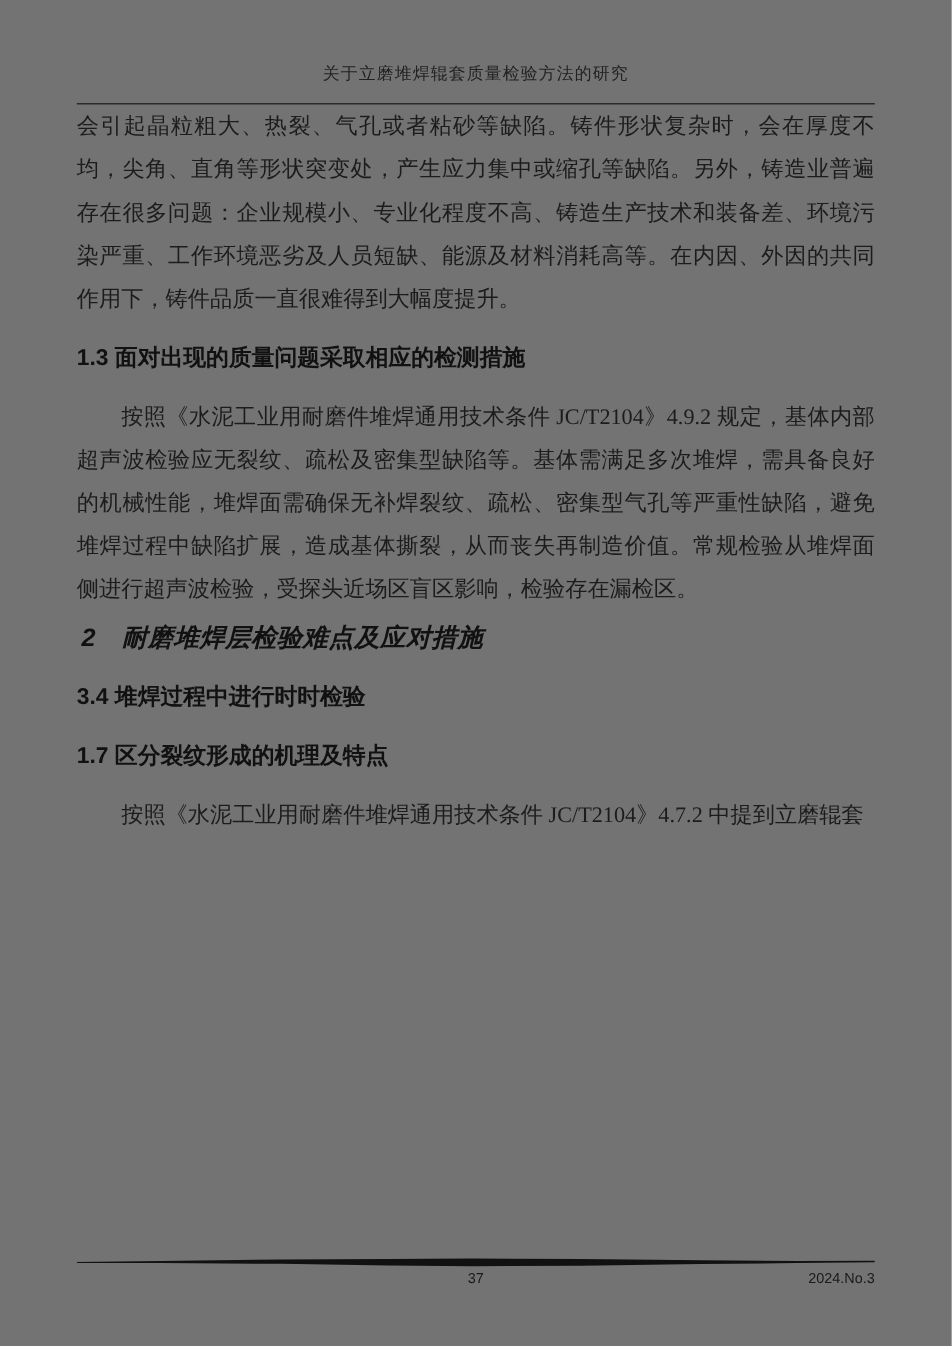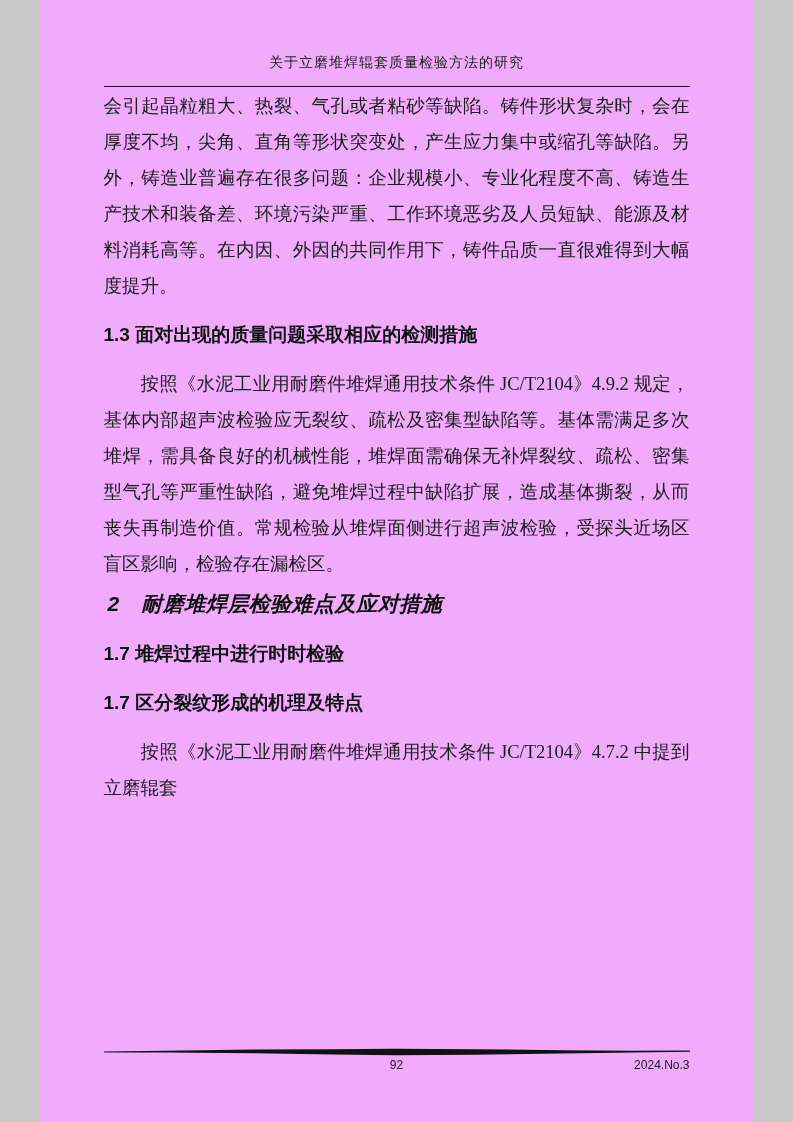--- a/index.html
+++ b/index.html
@@ -2,24 +2,24 @@
 <html lang="zh"><head>
 <meta charset="utf-8">
 <style>
   html, body {
     margin: 0;
     padding: 0;
     background: #c8c8c8;
   }
   .page {
     position: relative;
-    width: 714px;
+    width: 793px;
     height: 1122px;
     margin: 0 auto;
-    background: #f0abfc;
+    background: #737373;
     font-family: "Liberation Serif", serif;
     color: #1c1c1c;
     overflow: hidden;
     box-sizing: border-box;
   }
   
   .header {
     position: absolute;
     left: 64px;
     right: 64px;
@@ -119,28 +119,28 @@
   <div class="header">
     <div class="header-title">关于立磨堆焊辊套质量检验方法的研究</div>
     <div class="header-rule"></div>
   </div>
 
   <div class="doc-body">
       <p class="paragraph">会引起晶粒粗大、热裂、气孔或者粘砂等缺陷。铸件形状复杂时，会在厚度不均，尖角、直角等形状突变处，产生应力集中或缩孔等缺陷。另外，铸造业普遍存在很多问题：企业规模小、专业化程度不高、铸造生产技术和装备差、环境污染严重、工作环境恶劣及人员短缺、能源及材料消耗高等。在内因、外因的共同作用下，铸件品质一直很难得到大幅度提升。</p>
       <div class="heading2">1.3 面对出现的质量问题采取相应的检测措施</div>
       <p class="paragraph indent">按照《水泥工业用耐磨件堆焊通用技术条件 JC/T2104》4.9.2 规定，基体内部超声波检验应无裂纹、疏松及密集型缺陷等。基体需满足多次堆焊，需具备良好的机械性能，堆焊面需确保无补焊裂纹、疏松、密集型气孔等严重性缺陷，避免堆焊过程中缺陷扩展，造成基体撕裂，从而丧失再制造价值。常规检验从堆焊面侧进行超声波检验，受探头近场区盲区影响，检验存在漏检区。</p>
       <div class="heading1">2　耐磨堆焊层检验难点及应对措施</div>
-      <div class="heading2">1.7 堆焊过程中进行时时检验</div>
+      <div class="heading2">3.4 堆焊过程中进行时时检验</div>
       <div class="heading2">1.7 区分裂纹形成的机理及特点</div>
       <p class="paragraph indent">按照《水泥工业用耐磨件堆焊通用技术条件 JC/T2104》4.7.2 中提到立磨辊套</p>
     </div>
 
   <div class="footer">
     <svg class="footer-rule-svg" viewBox="0 0 665 8" preserveAspectRatio="none" aria-hidden="true">
       <polygon fill="#111111" points="0,3.6 70,2.8 170,1.6 260,1.2 330,0.8 420,1.2 520,2.2 600,2.8 665,2.6 665,3.8 600,4.6 520,5.4 420,6.8 330,7.2 260,6.6 170,5.2 70,4.4 0,4.6"></polygon>
     </svg>
     <div class="footer-row">
-      <span class="page-number">92</span>
+      <span class="page-number">37</span>
       <span class="issue-label">2024.No.3</span>
     </div>
   </div>
 
 </div>
 
 </body></html>

